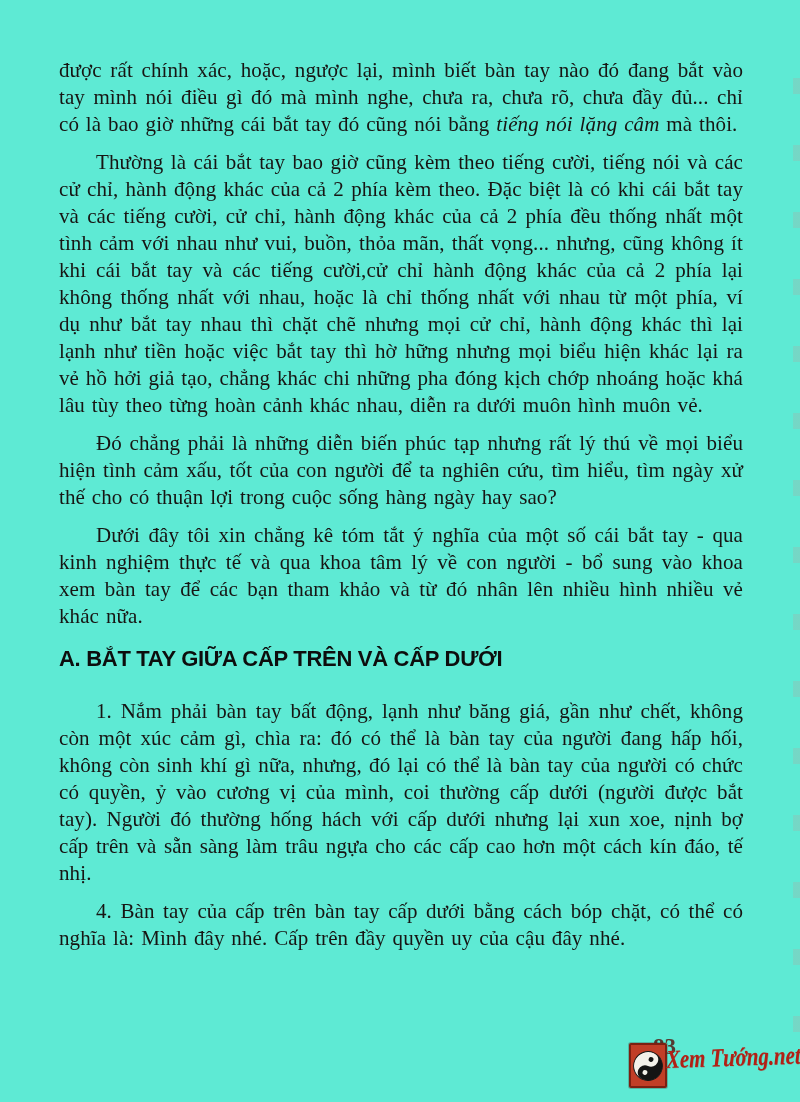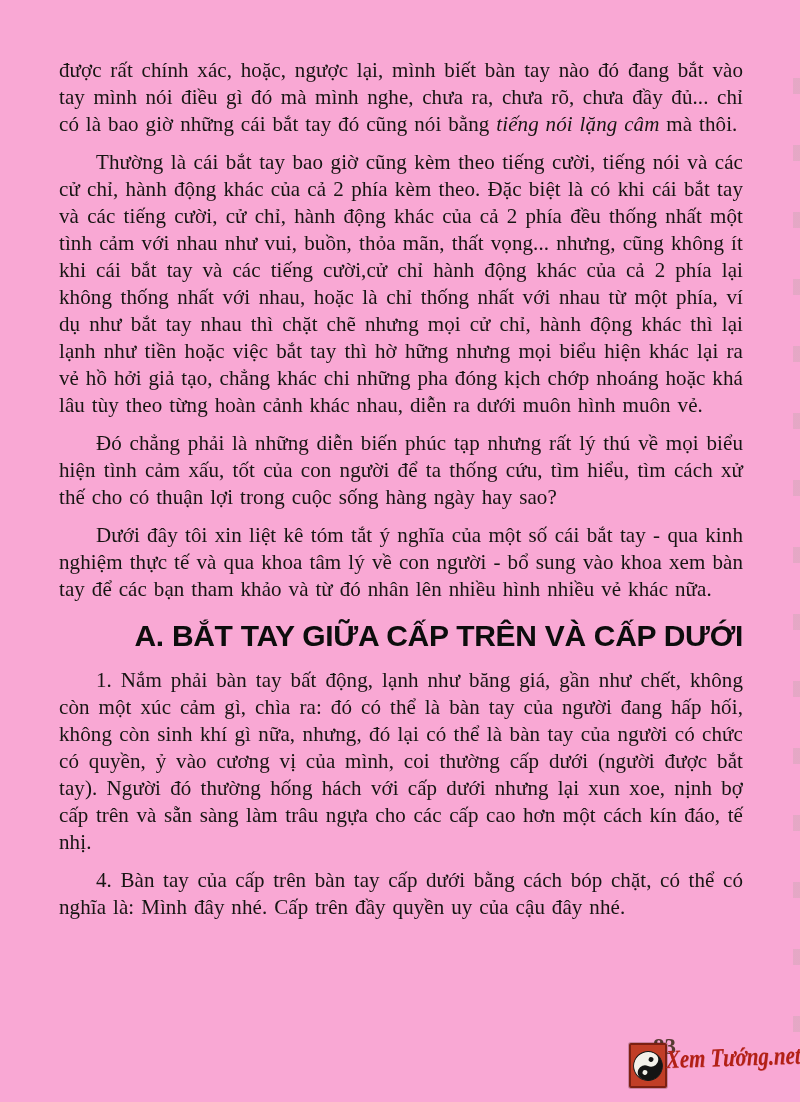--- a/index.html
+++ b/index.html
@@ -10,21 +10,21 @@
     width: 800px;
     height: 1102px;
     position: relative;
     background: #ffffff;
     font-family: "Liberation Serif", serif;
     overflow: hidden;
   }
   .page {
     position: absolute;
     inset: 0;
-    background: #f9a8d4;
+    background: #5eead4;
   }
   .content {
     position: absolute;
     left: 59px;
     top: 57px;
     width: 684px;
     color: #171513;
   }
   p.para {
     margin: 0 0 11px 0;
@@ -37,26 +37,25 @@
   }
   p.para.continuation {
     text-indent: 0;
   }
   p.para em {
     font-style: italic;
   }
   .heading {
     font-family: "Liberation Sans", sans-serif;
     font-weight: bold;
-    font-size: 30px;
+    font-size: 22px;
     letter-spacing: -0.3px;
     color: #0d0d0d;
-    margin: 16px 0 14px 0;
+    margin: 16px 0 26px 0;
     white-space: nowrap;
-    text-align: right;
   }
   
   .edge-marks {
     position: absolute;
     top: 78px;
     right: 0;
     width: 7px;
     height: 975px;
     background: repeating-linear-gradient(
       to bottom,
@@ -124,23 +123,23 @@
 <div class="page">
 
   <div class="content">
 
     <p class="para continuation">
       <span>được rất chính xác, hoặc, ngược lại, mình biết bàn tay nào đó đang bắt vào tay mình nói điều gì đó mà mình nghe, chưa ra, chưa rõ, chưa đầy đủ... chỉ có là bao giờ những cái bắt tay đó cũng nói bằng </span><em>tiếng nói lặng câm</em><span> mà thôi.</span>
     </p>
 
     <p class="para">Thường là cái bắt tay bao giờ cũng kèm theo tiếng cười, tiếng nói và các cử chỉ, hành động khác của cả 2 phía kèm theo. Đặc biệt là có khi cái bắt tay và các tiếng cười, cử chỉ, hành động khác của cả 2 phía đều thống nhất một tình cảm với nhau như vui, buồn, thỏa mãn, thất vọng... nhưng, cũng không ít khi cái bắt tay và các tiếng cười,cử chỉ hành động khác của cả 2 phía lại không thống nhất với nhau, hoặc là chỉ thống nhất với nhau từ một phía, ví dụ như bắt tay nhau thì chặt chẽ nhưng mọi cử chỉ, hành động khác thì lại lạnh như tiền hoặc việc bắt tay thì hờ hững nhưng mọi biểu hiện khác lại ra vẻ hồ hởi giả tạo, chẳng khác chi những pha đóng kịch chớp nhoáng hoặc khá lâu tùy theo từng hoàn cảnh khác nhau, diễn ra dưới muôn hình muôn vẻ.</p>
 
-    <p class="para">Đó chẳng phải là những diễn biến phúc tạp nhưng rất lý thú về mọi biểu hiện tình cảm xấu, tốt của con người để ta thống cứu, tìm hiểu, tìm cách xử thế cho có thuận lợi trong cuộc sống hàng ngày hay sao?</p>
+    <p class="para">Đó chẳng phải là những diễn biến phúc tạp nhưng rất lý thú về mọi biểu hiện tình cảm xấu, tốt của con người để ta nghiên cứu, tìm hiểu, tìm ngày xử thế cho có thuận lợi trong cuộc sống hàng ngày hay sao?</p>
 
-    <p class="para">Dưới đây tôi xin liệt kê tóm tắt ý nghĩa của một số cái bắt tay - qua kinh nghiệm thực tế và qua khoa tâm lý về con người - bổ sung vào khoa xem bàn tay để các bạn tham khảo và từ đó nhân lên nhiều hình nhiều vẻ khác nữa.</p>
+    <p class="para">Dưới đây tôi xin chẳng kê tóm tắt ý nghĩa của một số cái bắt tay - qua kinh nghiệm thực tế và qua khoa tâm lý về con người - bổ sung vào khoa xem bàn tay để các bạn tham khảo và từ đó nhân lên nhiều hình nhiều vẻ khác nữa.</p>
 
     <h2 class="heading">A. BẮT TAY GIỮA CẤP TRÊN VÀ CẤP DƯỚI</h2>
 
     <p class="para">1. Nắm phải bàn tay bất động, lạnh như băng giá, gần như chết, không còn một xúc cảm gì, chìa ra: đó có thể là bàn tay của người đang hấp hối, không còn sinh khí gì nữa, nhưng, đó lại có thể là bàn tay của người có chức có quyền, ỷ vào cương vị của mình, coi thường cấp dưới (người được bắt tay). Người đó thường hống hách với cấp dưới nhưng lại xun xoe, nịnh bợ cấp trên và sẵn sàng làm trâu ngựa cho các cấp cao hơn một cách kín đáo, tế nhị.</p>
 
     <p class="para">4. Bàn tay của cấp trên bàn tay cấp dưới bằng cách bóp chặt, có thể có nghĩa là: Mình đây nhé. Cấp trên đầy quyền uy của cậu đây nhé.</p>
 
   </div>
 
   <div class="edge-marks"></div>

